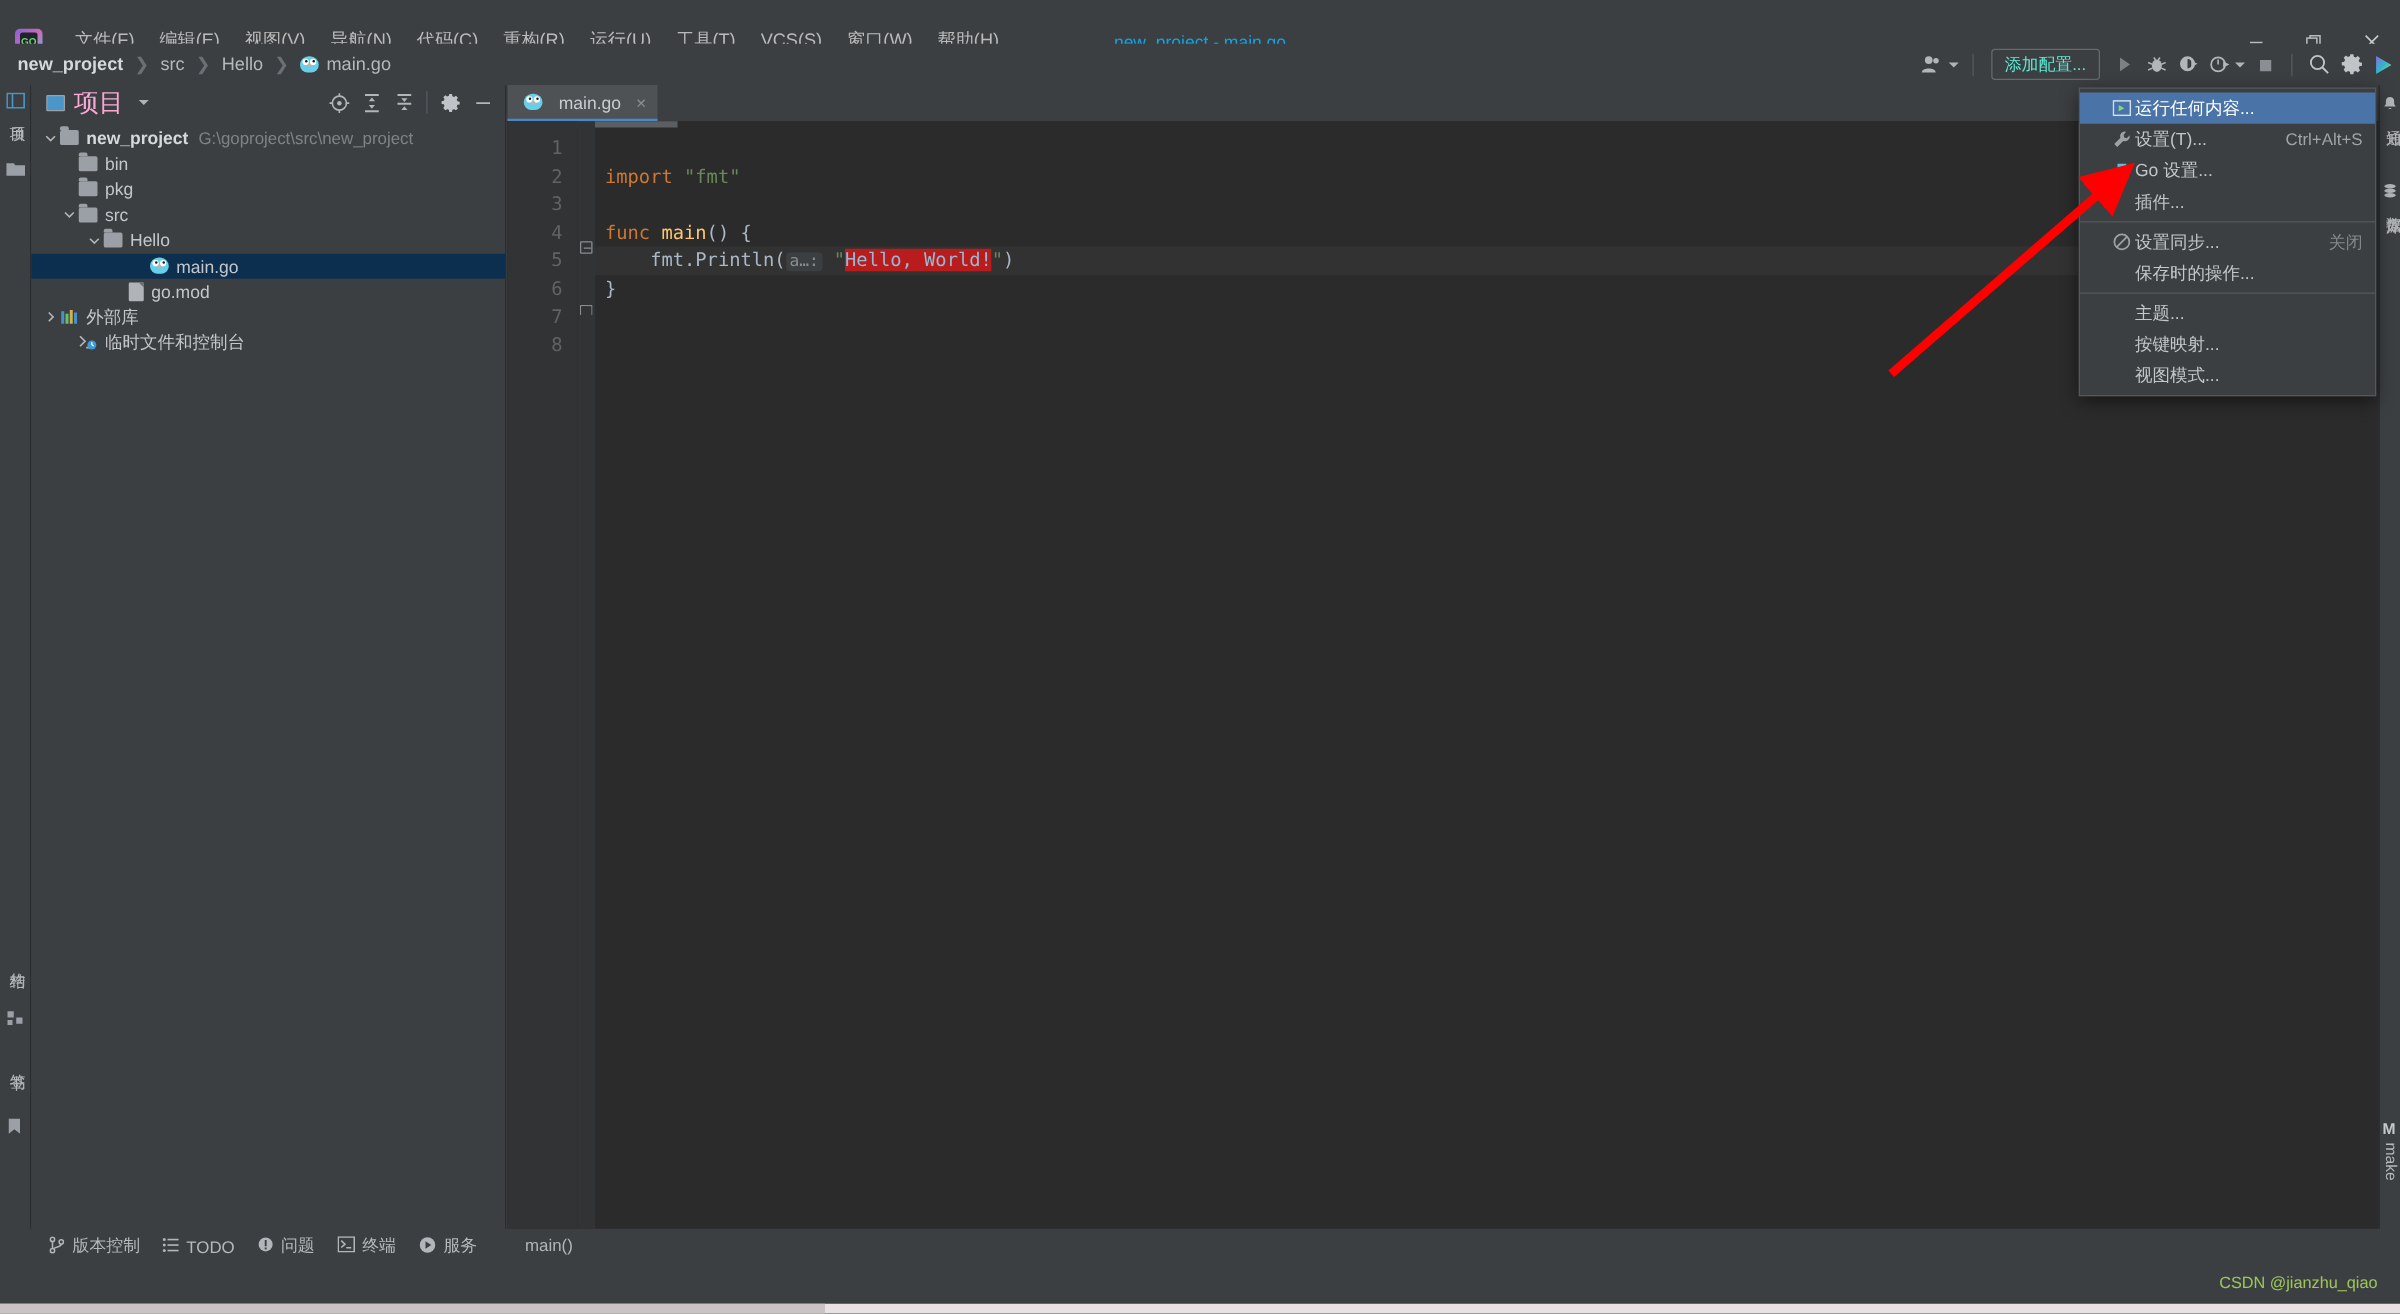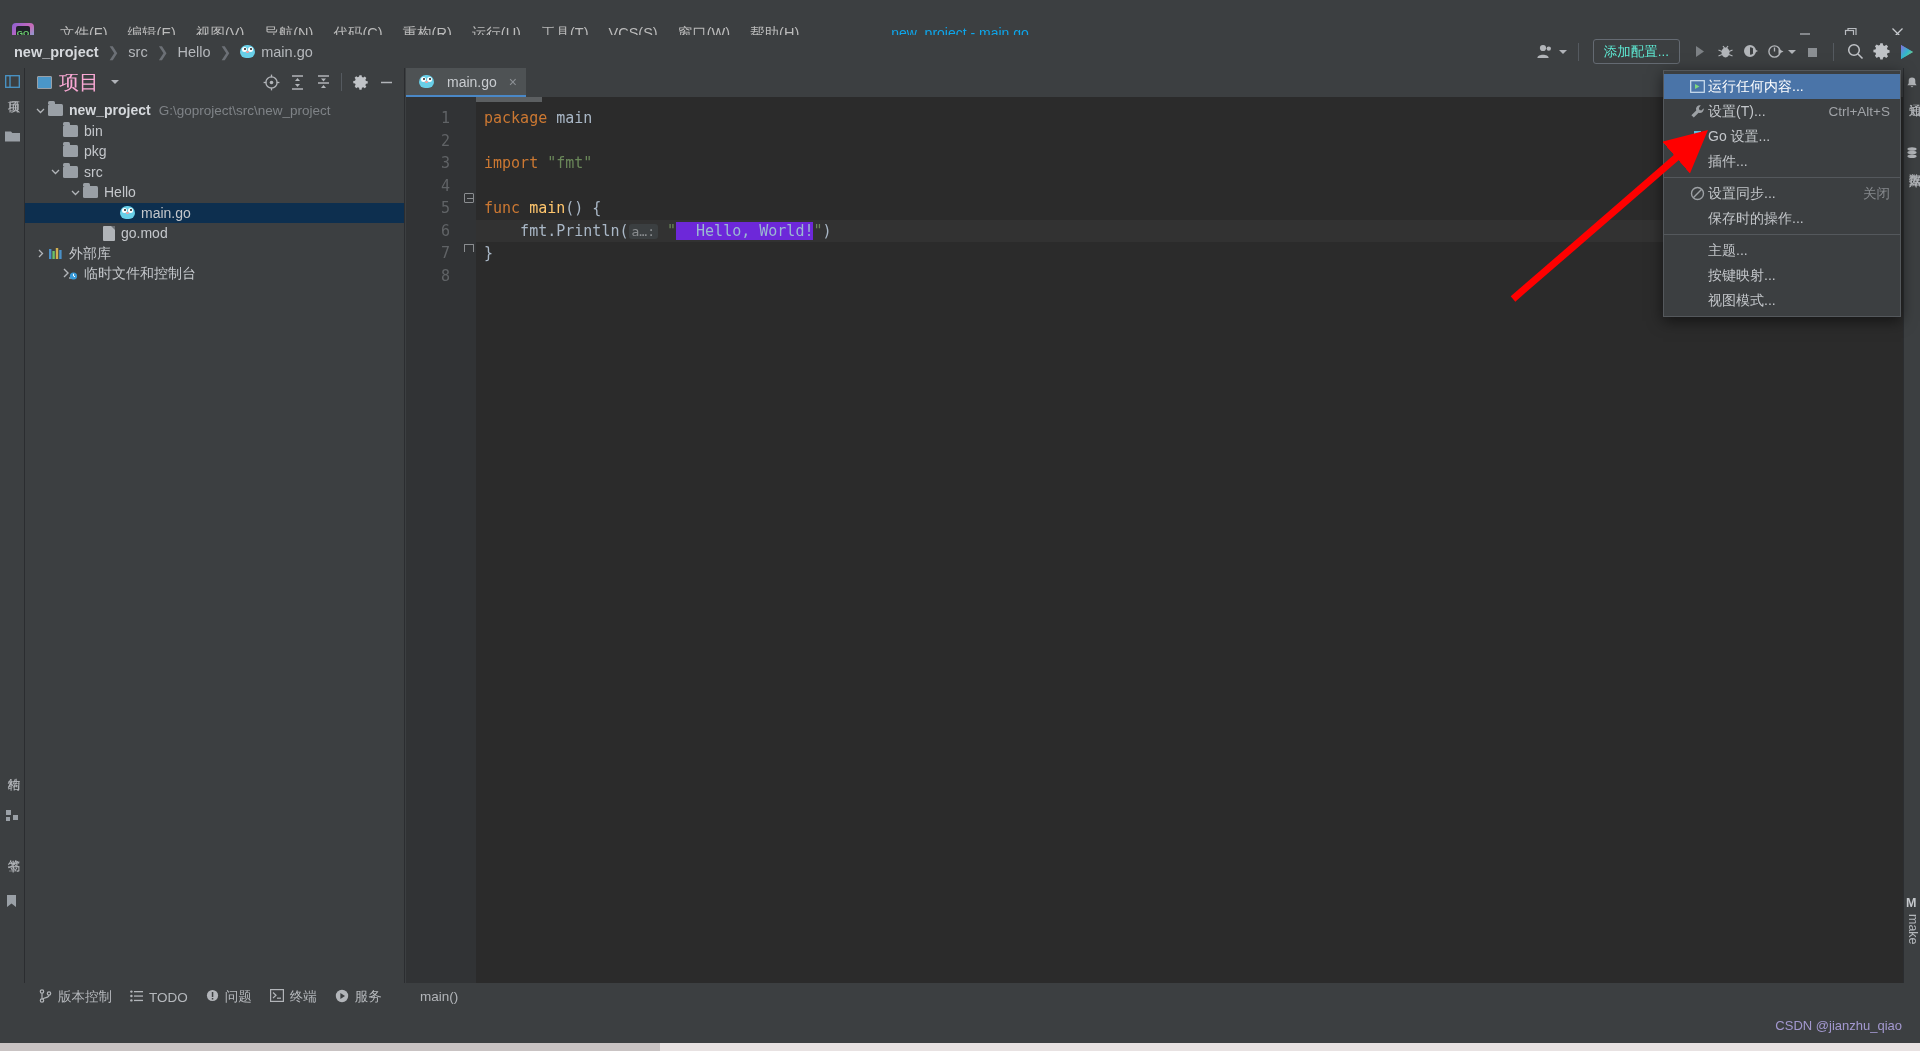--- a/index.html
+++ b/index.html
@@ -154,21 +154,21 @@
   }
   .cline { height: 22.5px; line-height: 22.5px; padding-left: 8px; white-space: pre; }
   .cline.cur { background: #323232; }
   .kw { color: #cc7832; }
   .pl { color: #a9b7c6; }
   .st { color: #6a8759; }
   .fn { color: #ffc66d; }
   .hint {
     background: #3b3f41; color: #8a8d90; border-radius: 3px; padding: 0 3px; font-size: 13px;
   }
-  .selstr { background: #6d28d9; color: #9ab8d1; padding-left: 20px; }
+  .selstr { background: #b91c1c; color: #9ab8d1; }
   .h-scroll {
     position: absolute; top: 0; left: 56px; width: 80px; height: 5px; background: #5c5f61;
   }
   .errbar { position: absolute; right: 0; top: 0; width: 14px; height: 886px; background: #2b2b2b; }
   .editor-status {
     position: absolute; left: 406px; top: 983px; width: 1497px; height: 28px;
     background: #3c3f41; color: #b2b5b9; font-size: 13.5px; line-height: 28px; padding-left: 14px;
   }
 
   
@@ -183,21 +183,21 @@
   .bw-item { display: flex; align-items: center; gap: 6px; color: #b5b8bc; font-size: 13.5px; white-space: nowrap; }
   .statusbar {
     position: absolute; left: 0; top: 1011px; width: 1920px; height: 32px;
     background: #3c3f41; display: flex; align-items: center; border-top: 1px solid #323436;
   }
   .sb-left { display: flex; align-items: center; gap: 9px; padding-left: 9px; color: #b0b3b8; font-size: 13.5px; }
   .sb-right { margin-left: auto; display: flex; align-items: center; gap: 16px; padding-right: 14px; color: #b0b3b8; font-size: 13.5px; }
   .scrollbar-bottom { position: absolute; left: 0; top: 1043px; width: 1920px; height: 8px; background: #e8e2e2; }
   .scrollbar-bottom .thumb { position: absolute; left: 0; top: 0; width: 660px; height: 8px; background: #c9c3c3; }
   .watermark {
-    position: absolute; right: 18px; top: 1018px; color: #c4b5fd; font-size: 13px;
+    position: absolute; right: 18px; top: 1018px; color: #bef264; font-size: 13px;
     opacity: .75; white-space: nowrap; pointer-events: none;
   }
 
   
   .popup {
     position: absolute; left: 1663px; top: 70px; width: 238px;
     background: #3c3f41; border: 1px solid #54585c; box-shadow: 0 4px 14px rgba(0,0,0,.55);
     padding: 3px 0; z-index: 50;
   }
   .pitem {
@@ -545,21 +545,20 @@
         </div>
         <div class="gline">6</div>
         <div class="gline">7</div>
         <div class="gline">8</div>
       </div>
       <div class="foldcol">
         <span class="foldbox" style="top:96px;"></span>
         <span class="foldend" style="top:147px;"></span>
       </div>
       <div class="code">
-        <div class="cline"><span class="kw">package </span><span class="pl">main</span></div>
         <div class="cline"></div>
         <div class="cline"><span class="kw">import </span><span class="st">"fmt"</span></div>
         <div class="cline"></div>
         <div class="cline"><span class="kw">func </span><span class="fn">main</span><span class="pl">() {</span></div>
         <div class="cline cur"><span class="pl">    fmt.Println(</span><span class="hint">a…:</span><span class="st"> "</span><span class="selstr">Hello, World!</span><span class="st">"</span><span class="pl">)</span></div>
         <div class="cline"><span class="pl">}</span></div>
         <div class="cline"></div>
       </div>
       <div class="errbar"></div>
     </div>

